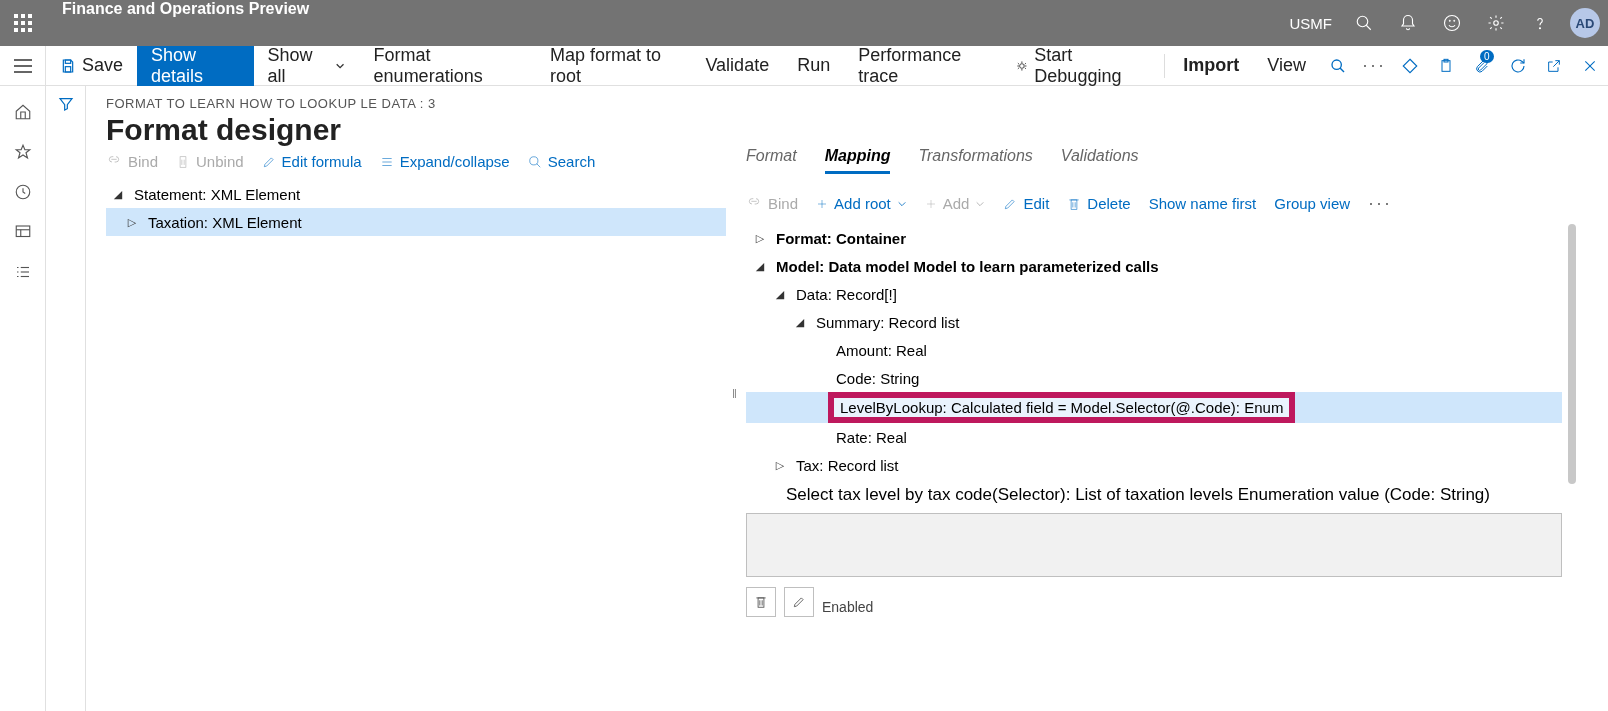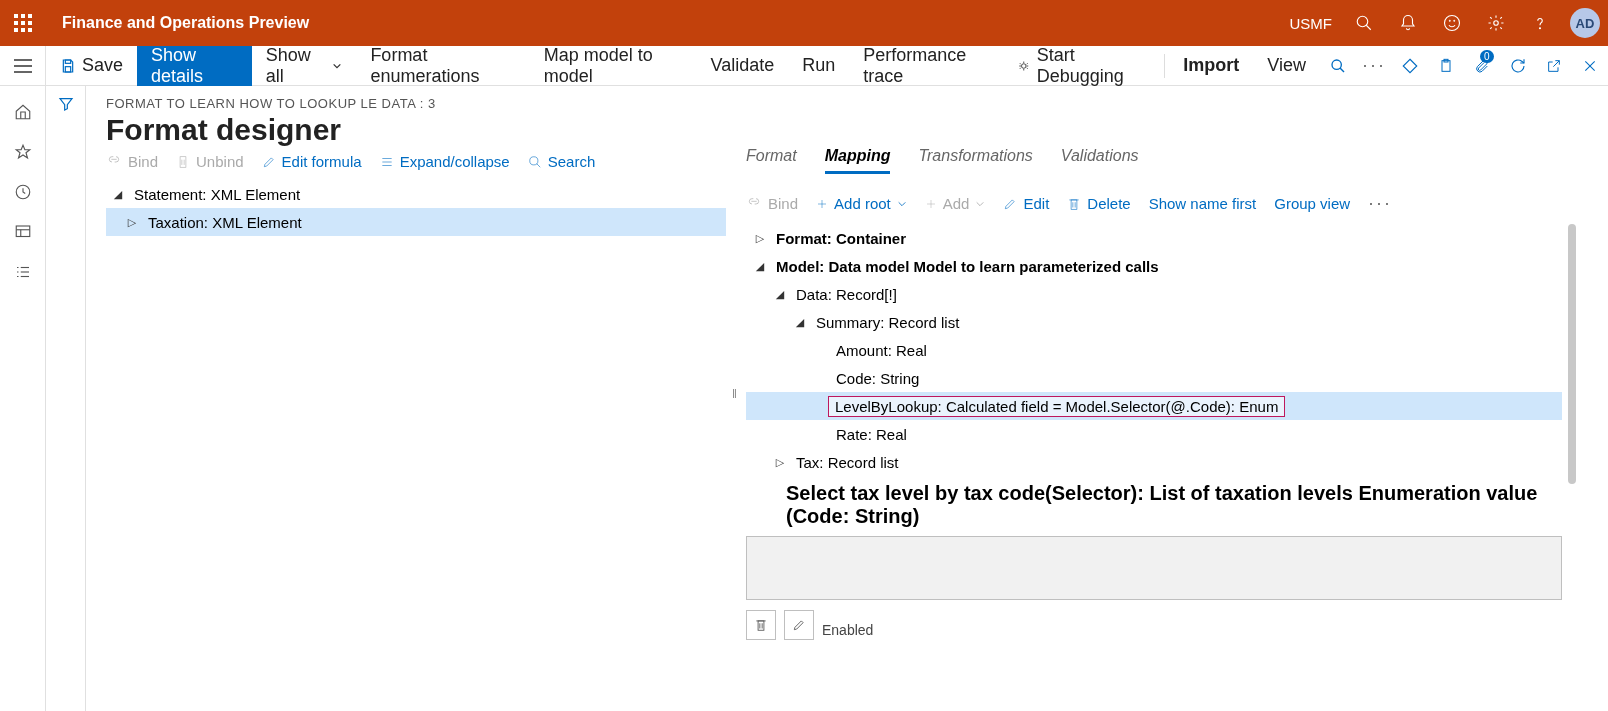--- a/index.html
+++ b/index.html
@@ -1,19 +1,19 @@
 <!DOCTYPE html>
 <html><head>
 <meta charset="utf-8">
 <style>
   * { box-sizing: border-box; margin: 0; padding: 0; font-family: "Segoe UI", Tahoma, sans-serif; }
   html, body { width: 1608px; height: 711px; overflow: hidden; background: #fff; }
 
   
-  .topbar { height: 46px; background: #c2410c; color: #fff; display: flex; align-items: center; }
+  .topbar { height: 46px; background: #737373; color: #fff; display: flex; align-items: flex-start; }
   .waffle { width: 46px; height: 46px; display: flex; align-items: center; justify-content: center; }
   .waffle svg { fill: #fff; }
   .app-title-area { padding: 0 16px; font-size: 16px; font-weight: 600; }
   .topbar-spacer { flex: 1; }
   .top-right { display: flex; align-items: center; height: 100%; }
   .top-right .tr-item { width: 44px; height: 46px; display: flex; align-items: center; justify-content: center; cursor: pointer; }
   .top-right .tr-text { padding: 0 10px; font-size: 15px; }
   .top-right svg { stroke: #fff; fill: none; stroke-width: 1.5; }
   .avatar { width: 30px; height: 30px; border-radius: 50%; background: #b7c8e8; color: #2a4977; display:flex; align-items:center; justify-content:center; font-size:13px; font-weight:600; margin: 0 8px;}
 
@@ -71,24 +71,24 @@
   .maptoolbar{ display:flex; align-items:center; gap:18px; padding:12px 0 10px 0; flex-wrap:wrap;}
   .ell{ font-size:18px; letter-spacing:2px; color:#666; cursor:pointer;}
 
   .maptree-wrap{ flex:1; overflow-y:auto; position:relative; padding-right:14px;}
   .maptree{ font-size:15px;}
   .mrow{ display:flex; align-items:center; min-height:28px; }
   .mrow .tw{ width:16px; text-align:center; font-size:11px; color:#333; flex:none;}
   .mrow .label{ padding-left:8px;}
   .mrow.bold .label{ font-weight:600;}
   .mrow.sel{ background:#cfe6fb;}
-  .mrow.sel .label{ border:1px solid #be185d; padding:1px 6px; background:#eaf3fd;}
+  .mrow.sel .label{ border:6px solid #be185d; padding:1px 6px; background:#eaf3fd;}
   .pad0{padding-left:6px;} .pad1{padding-left:26px;} .pad2{padding-left:46px;} .pad3{padding-left:66px;}
 
-  .desc{ font-size:20px; font-weight:700; padding:6px 0 8px 40px;}
+  .desc{ font-size:17px; font-weight:400; padding:6px 0 8px 40px;}
   .bigbox{ border:1px solid #bfbfbf; background:#f1f1f1; height:64px; margin-bottom:10px;}
   .belowrow{ display:flex; align-items:flex-end; gap:8px;}
   .sqbtn{ width:30px; height:30px; border:1px solid #bfbfbf; display:flex; align-items:center; justify-content:center; cursor:pointer; background:#fff;}
   .enabled-area{ flex:1;}
   .enabled-label{ font-size:14px; color:#444; margin-bottom:2px;}
 
   
   .scrollbar{ position:absolute; right:0; top:0; width:8px; height:260px; background:#c8c8c8; border-radius:4px;}
 
   svg{ display:block;}
@@ -168,21 +168,21 @@
       <span>Save</span>
     </div>
     <div class="cmd primary">Show details</div>
     <div class="cmd">
       <span>Show all</span>
       <svg class="chev" width="12" height="12" viewBox="0 0 12 12" stroke="#333" fill="none" stroke-width="1.5">
           <path d="M2 4l4 4 4-4"></path>
         </svg>
     </div>
     <div class="cmd">Format enumerations</div>
-    <div class="cmd">Map model to model</div>
+    <div class="cmd">Map format to root</div>
     <div class="cmd">Validate</div>
     <div class="cmd">Run</div>
     <div class="cmd">Performance trace</div>
     <div class="cmd">
       <svg width="16" height="16" viewBox="0 0 24 24" stroke="#333" fill="none" stroke-width="1.5">
           <circle cx="12" cy="12" r="4"></circle>
           <path d="M12 4v3M12 17v3M5 7l2 2M17 15l2 2M5 17l2-2M17 9l2-2M4 12h3M17 12h3"></path>
         </svg>
       <span>Start Debugging</span>
     </div>

